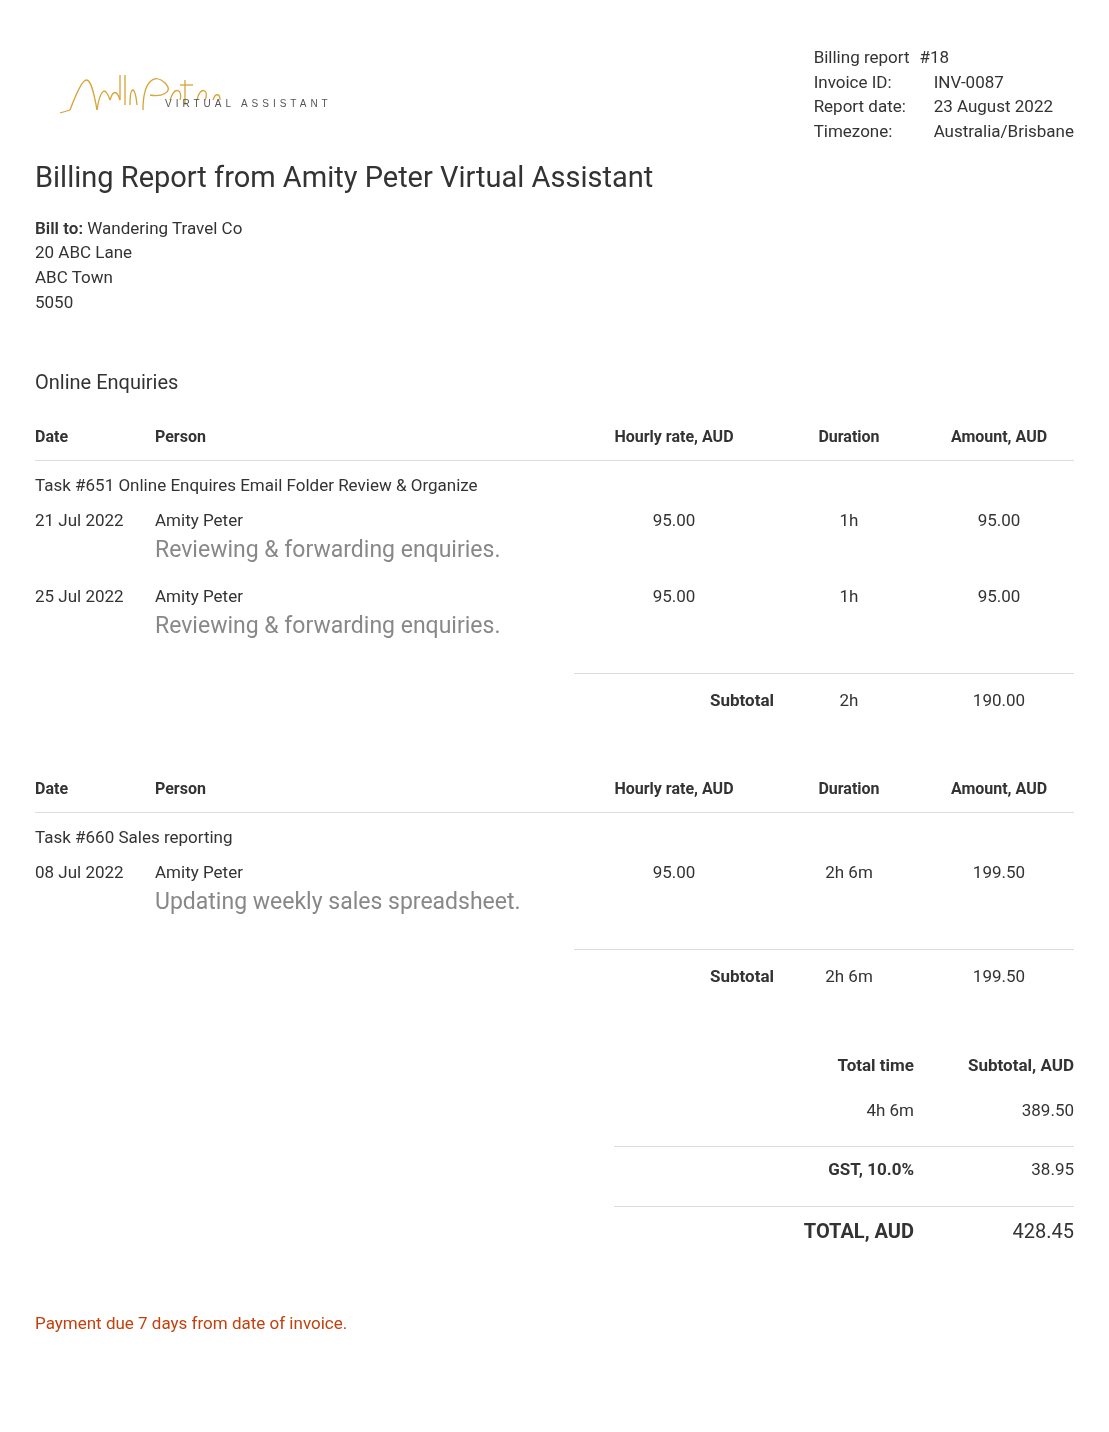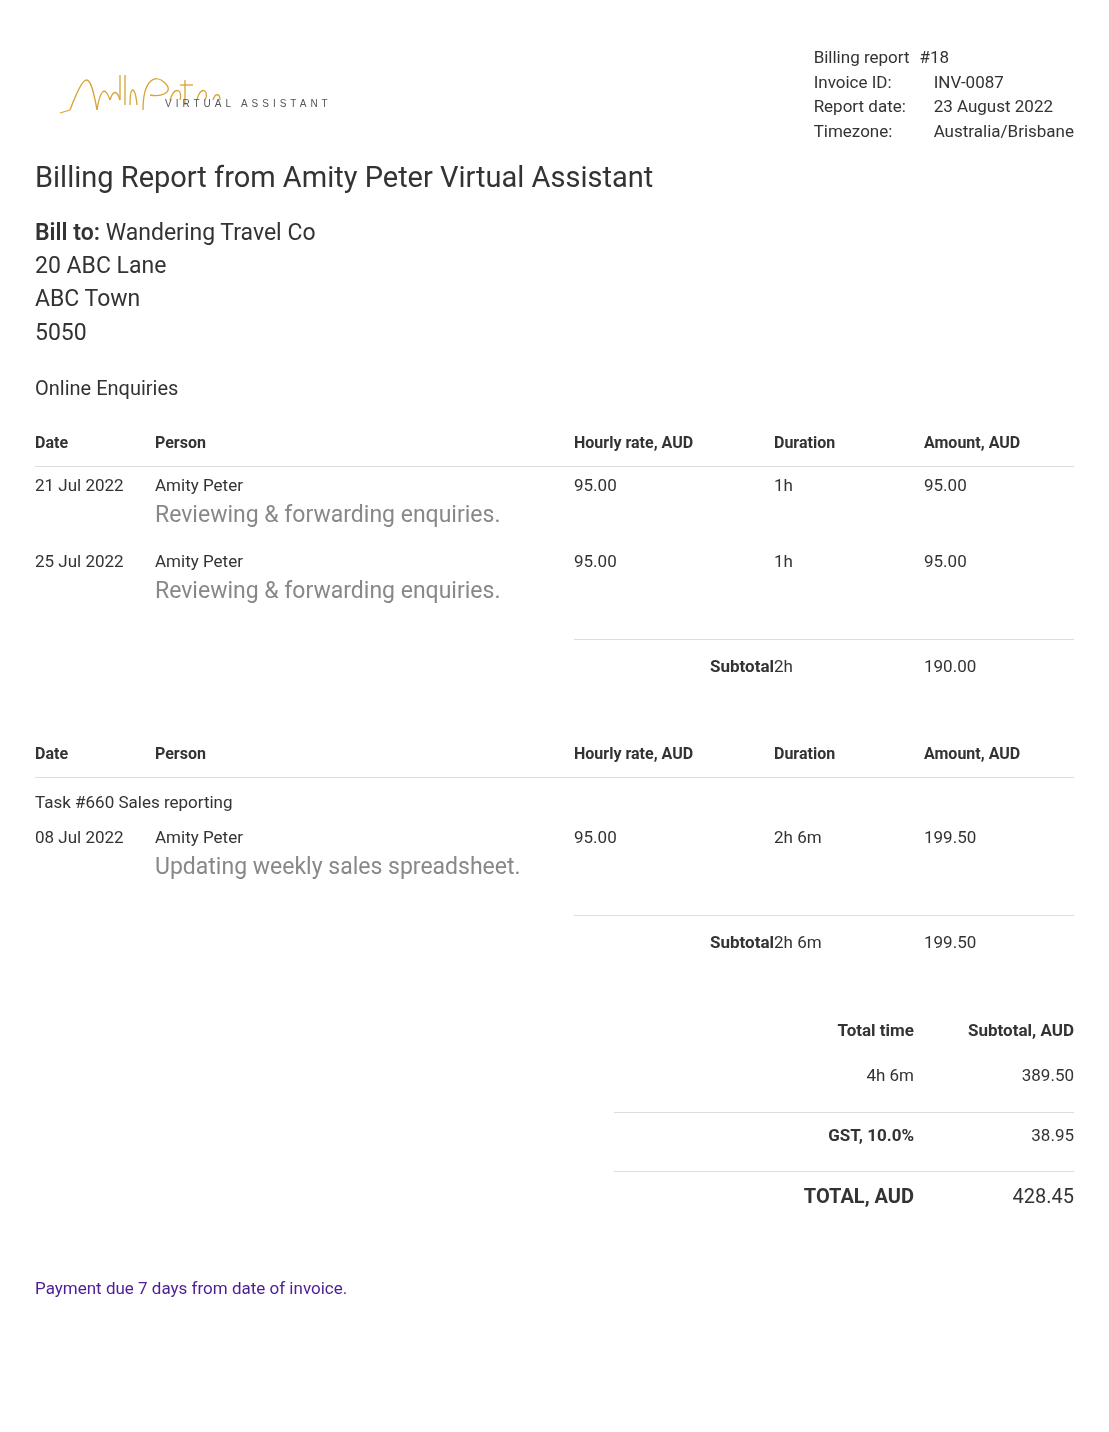--- a/index.html
+++ b/index.html
@@ -12,45 +12,45 @@
     font-size: 17px;
     line-height: 1.45;
   }
   .top { display: flex; justify-content: space-between; align-items: flex-start; margin-bottom: 12px;}
   .logo { margin-top: 10px; }
   .logo svg { display: block; }
   .meta { font-size: 17px; color: #333; }
   .meta-row { display: flex; gap: 10px; }
   .meta-label { min-width: 110px; }
   .title { font-size: 29px; color: #333; font-weight: 400; margin: 6px 0 18px 0; }
-  .bill-to { font-size: 23px; margin-bottom: 25px; }
+  .bill-to { font-size: 17px; margin-bottom: 54px; }
   .bill-to .label { font-weight: 600; }
   .section-title { font-size: 20px; font-weight: 400; margin-bottom: 18px; color: #333; }
   .table { width: 100%; border-collapse: collapse; margin-bottom: 40px; }
   .table th { text-align: left; font-weight: 700; font-size: 16px; padding: 10px 0 12px 0; border-bottom: 1px solid #ddd; }
-  .table th.num, .table td.num { text-align: left; }
+  .table th.num, .table td.num { text-align: center; }
   .col-date { width: 120px; }
   .col-person { width: auto; }
   .col-rate { width: 200px; }
   .col-dur { width: 150px; }
   .col-amt { width: 150px; }
   .task-row td { padding: 12px 0 4px 0; font-size: 17px; color: #333; }
   .entry-row td { padding: 6px 0 12px 0; vertical-align: top; font-size: 17px; }
   .entry-row .note { color: #888; font-size: 23px; }
   .subtotal-row td { padding: 14px 0; border-top: 1px solid #ddd; font-size: 17px; }
   .subtotal-row .lbl { font-weight: 700; text-align: right; margin-top: 13px; }
   .totals { margin-left: auto; width: 460px; }
   .totals-row { display: flex; justify-content: flex-end; padding: 10px 0; }
   .totals-row.bordered { border-top: 1px solid #ddd; }
   .totals-row .tl { width: 200px; text-align: right; font-weight: 700; }
   .totals-row .tv { width: 160px; text-align: right; }
   .totals-row.plain .tl { font-weight: 400; }
   .totals-row.grand .tl { font-size: 20px; font-weight: 700; }
   .totals-row.grand .tv { font-size: 20px; }
-  .footer-note { margin-top: 55px; font-size: 17px; color: #4c1d95; }
+  .footer-note { margin-top: 55px; font-size: 17px; color: #c2410c; }
 </style>
 </head>
 <body>
 
 <div class="top">
   <div class="logo">
     <svg width="300" height="65" viewBox="0 0 300 65">
       <g stroke="#d6a537" stroke-width="1.3" fill="none">
         <path d="M 35 55 C 50 15, 55 15, 62 55"></path>
         <path d="M 62 55 C 65 35, 70 30, 75 45"></path>
@@ -108,20 +108,23 @@
         <thead>
           <tr>
             <th class="col-date">Date</th>
             <th class="col-person">Person</th>
             <th class="col-rate num">Hourly rate, AUD</th>
             <th class="col-dur num">Duration</th>
             <th class="col-amt num">Amount, AUD</th>
           </tr>
         </thead>
         <tbody>
+          <tr class="task-row">
+            <td colspan="5">Task #651 Online Enquires Email Folder Review &amp; Organize</td>
+          </tr>
           <tr class="entry-row">
             <td>21 Jul 2022</td>
             <td>Amity Peter<div class="note">Reviewing &amp; forwarding enquiries.</div></td>
             <td class="num">95.00</td>
             <td class="num">1h</td>
             <td class="num">95.00</td>
           </tr>
           <tr class="entry-row">
             <td>25 Jul 2022</td>
             <td>Amity Peter<div class="note">Reviewing &amp; forwarding enquiries.</div></td>

